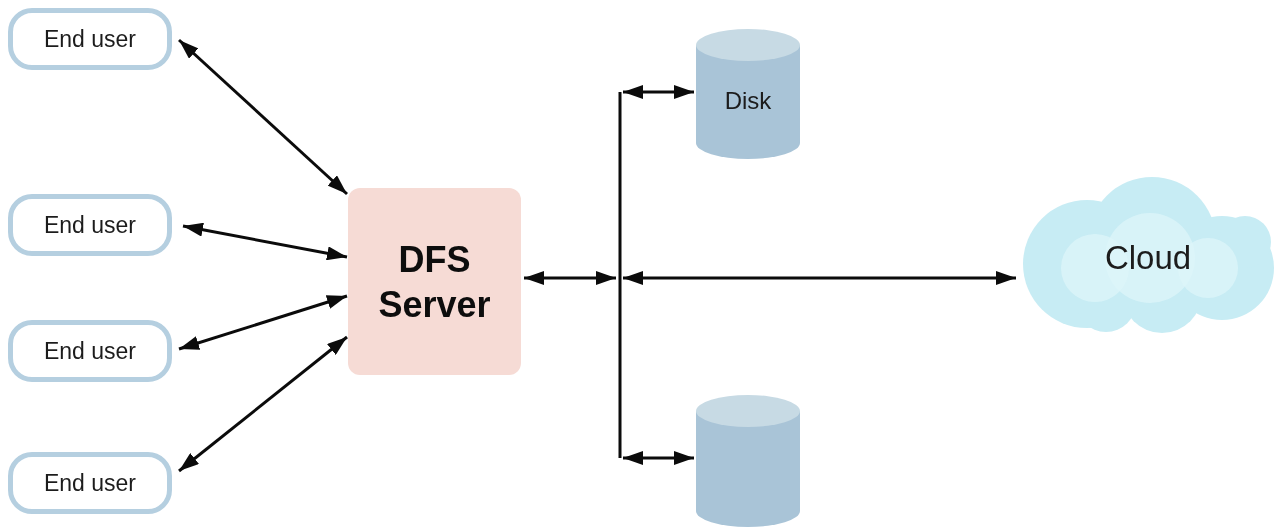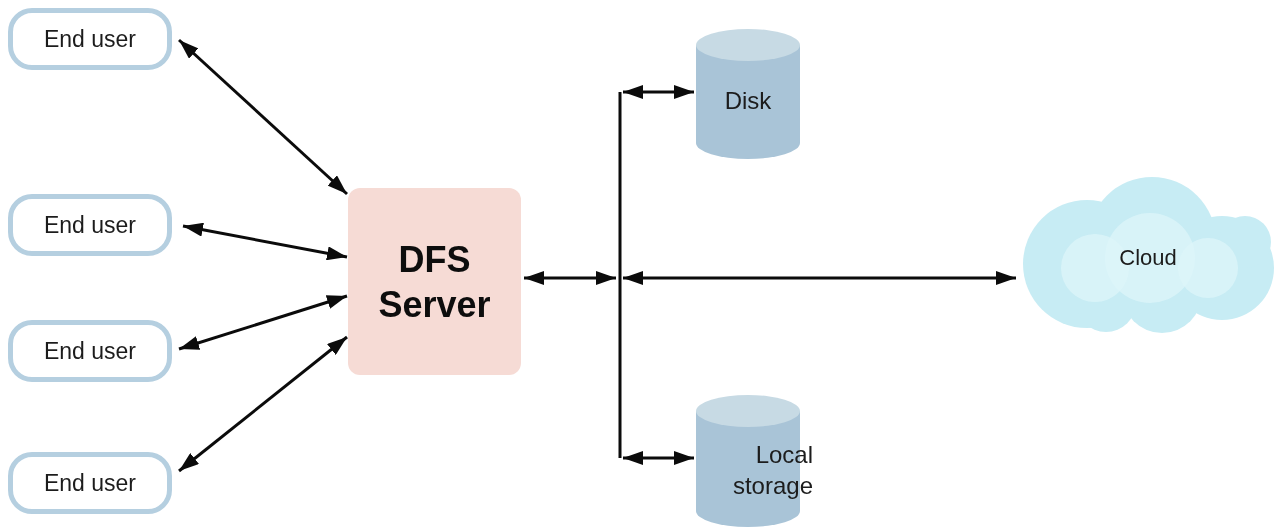--- a/index.html
+++ b/index.html
@@ -92,21 +92,21 @@
   .ls-label {
     left: 748px;
     top: 470px;
     width: 130px;
     font-size: 24px;
     line-height: 1.3;
   }
   .cloud-label {
     left: 1148px;
     top: 258px;
-    font-size: 22px;
+    font-size: 33px;
   }
 </style>
 </head>
 <body>
 
 <div class="canvas">
 
   <svg class="layer" viewBox="0 0 1277 532">
     <defs>
       <marker id="ah" markerUnits="userSpaceOnUse" markerWidth="20" markerHeight="14" refX="20" refY="7" orient="auto-start-reverse">
@@ -165,16 +165,15 @@
   </div>
   <div class="eu-box eu-4">
     <span>End user</span>
   </div>
 
   <div class="dfs-box">
     <span>DFS Server</span>
   </div>
 
   <div class="node-label disk-label">Disk</div>
-  <div class="node-label ls-label">Local storage</div>
   <div class="node-label cloud-label">Cloud</div>
 
 </div>
 
 </body></html>

